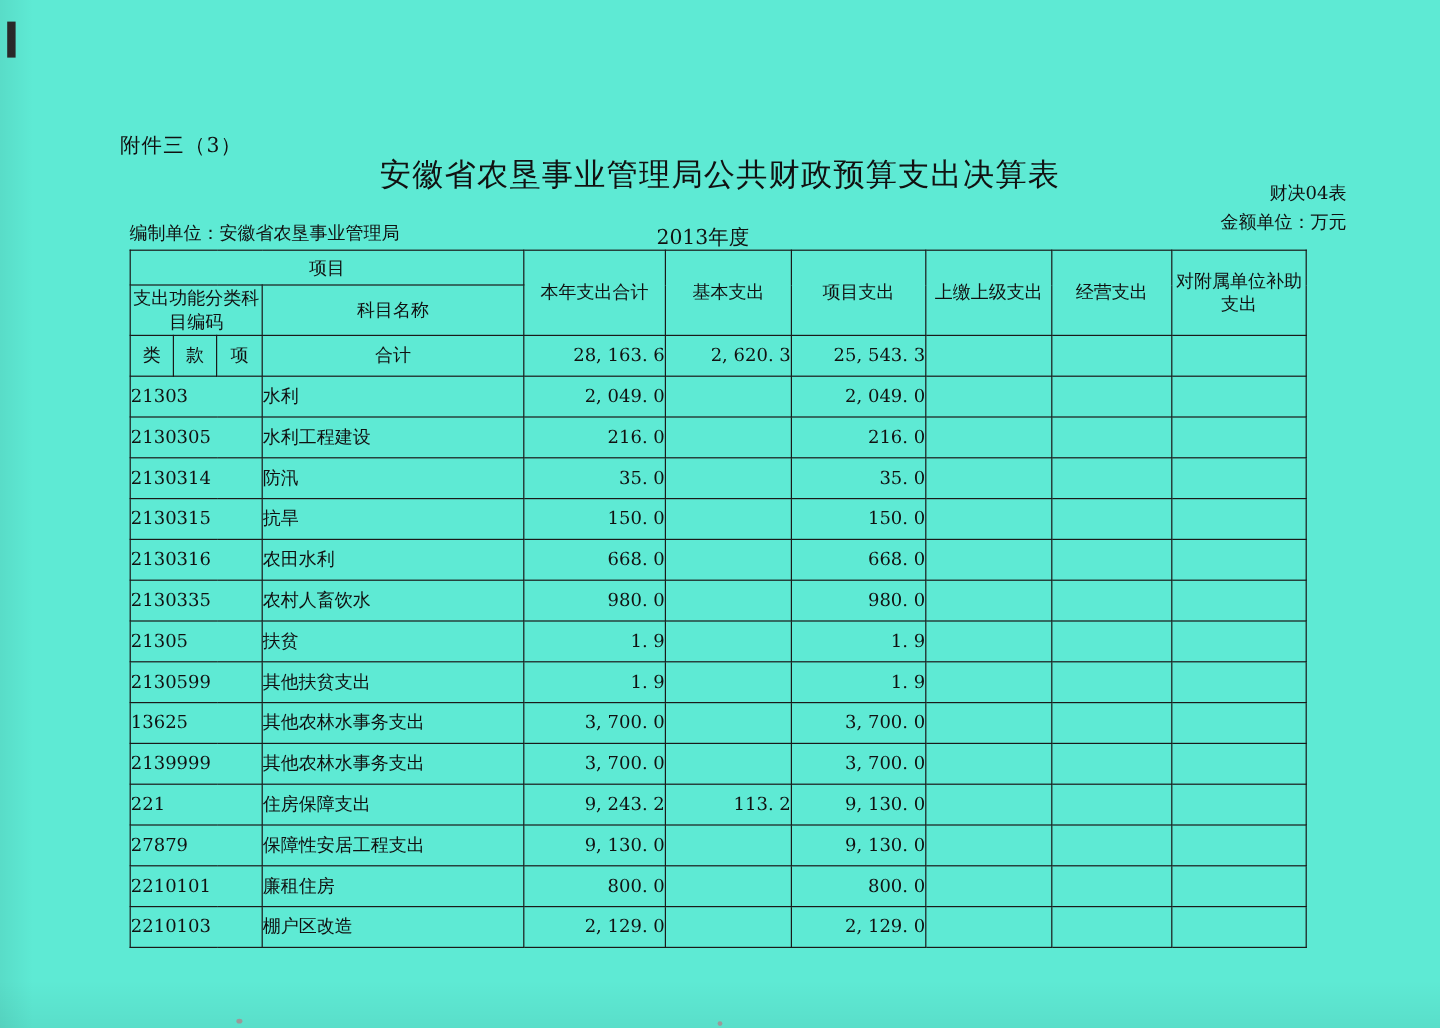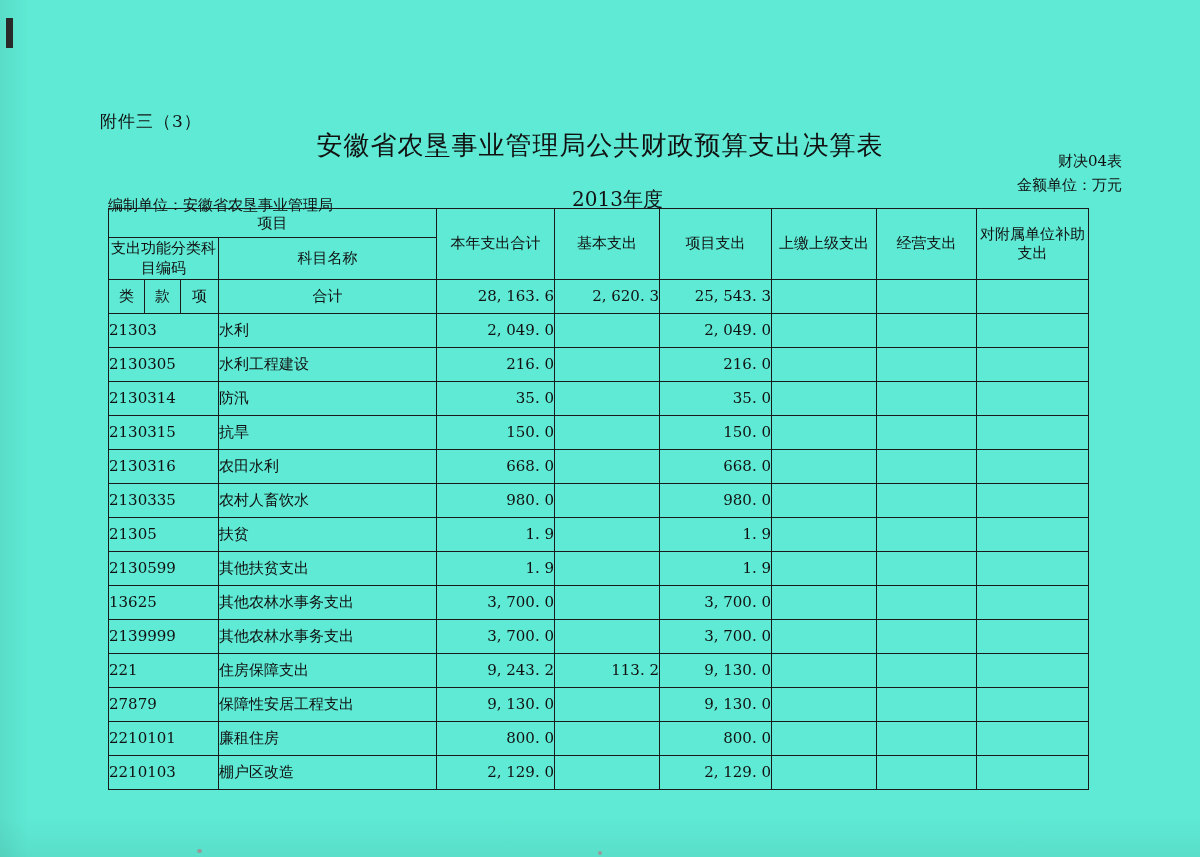--- a/index.html
+++ b/index.html
@@ -76,30 +76,30 @@
   .amount-unit {
     position: absolute;
     right: 78px;
     top: 176px;
     font-family: "DejaVu Serif", "Liberation Serif", serif;
     font-size: 15px;
   }
   .compiler {
     position: absolute;
     left: 108px;
-    top: 196px;
+    top: 185px;
     font-family: "DejaVu Serif", "Liberation Serif", serif;
     font-size: 15px;
   }
   .fiscal-year {
     position: absolute;
-    left: 572px;
+    left: 547px;
     top: 186px;
     font-family: "DejaVu Serif", "Liberation Serif", serif;
-    font-size: 20px;
+    font-size: 17px;
   }
 
   table.sheet {
     position: absolute;
     left: 108px;
     top: 208px;
     width: 980px;
     border-collapse: collapse;
     font-family: "DejaVu Serif", "Liberation Serif", serif;
     font-size: 14px;

